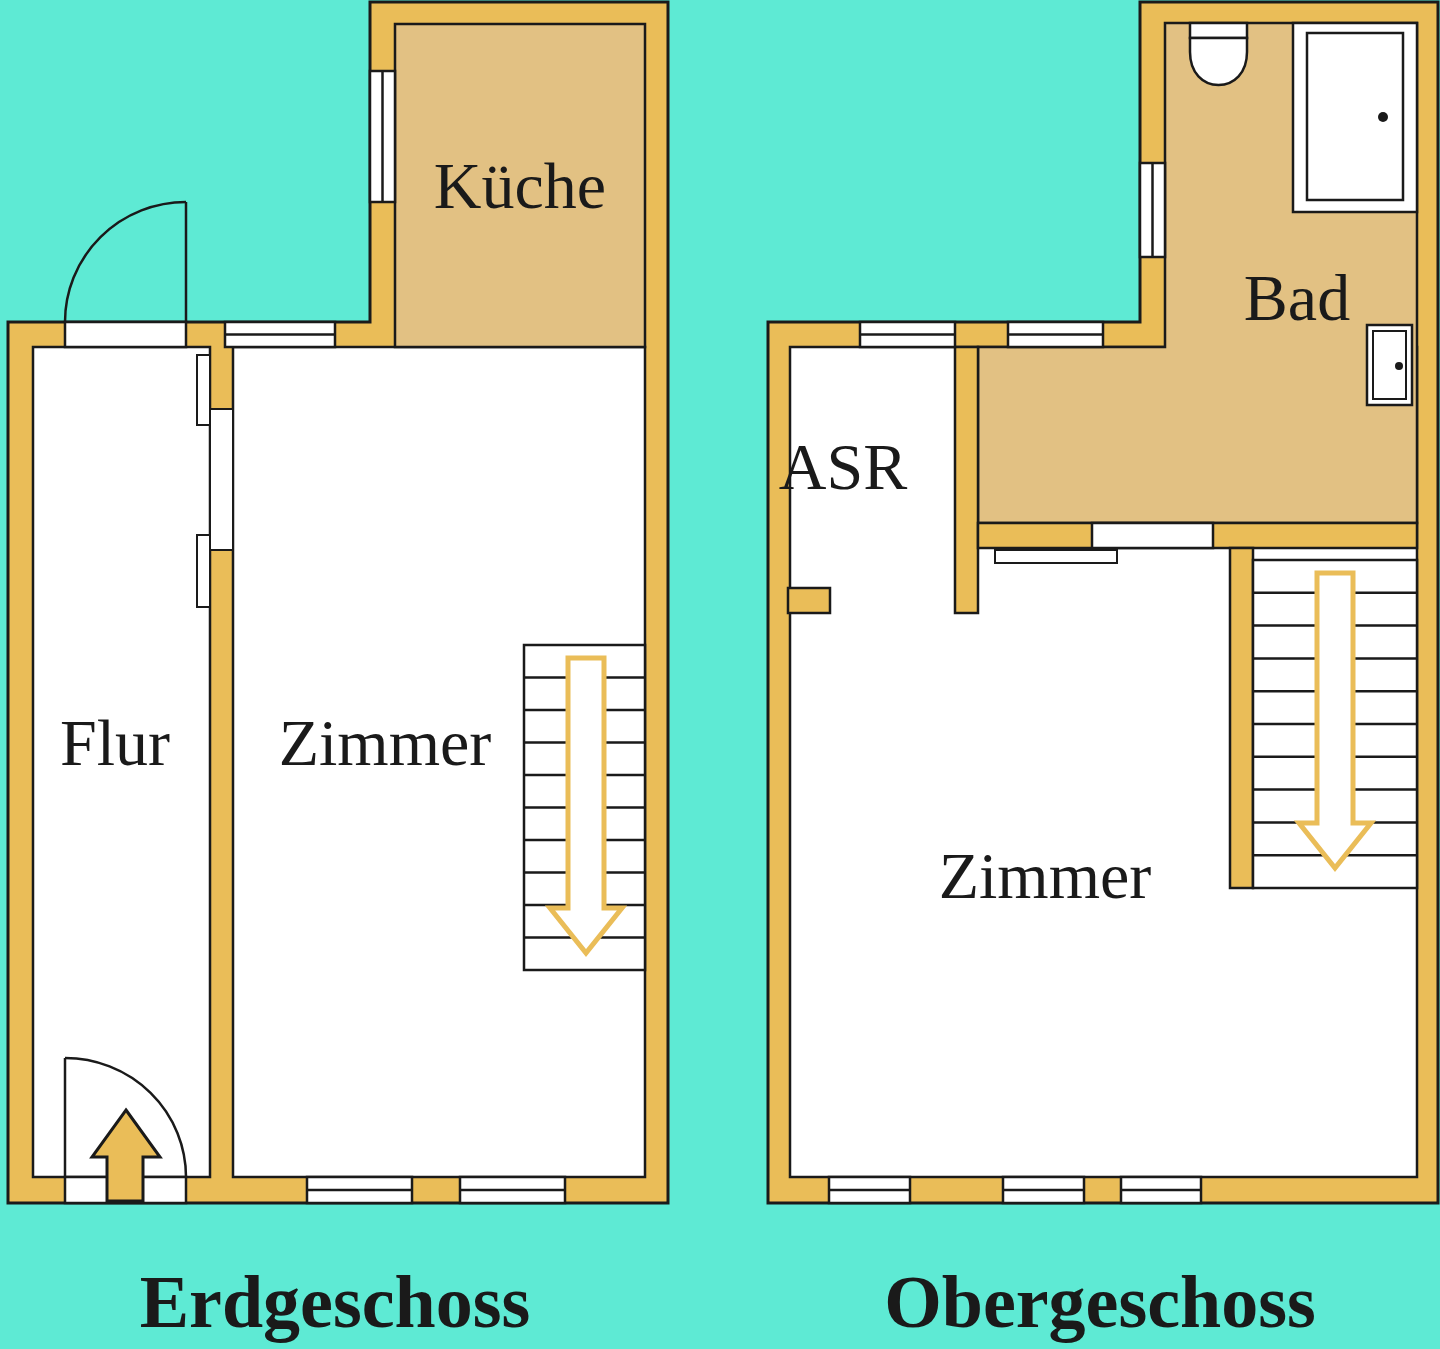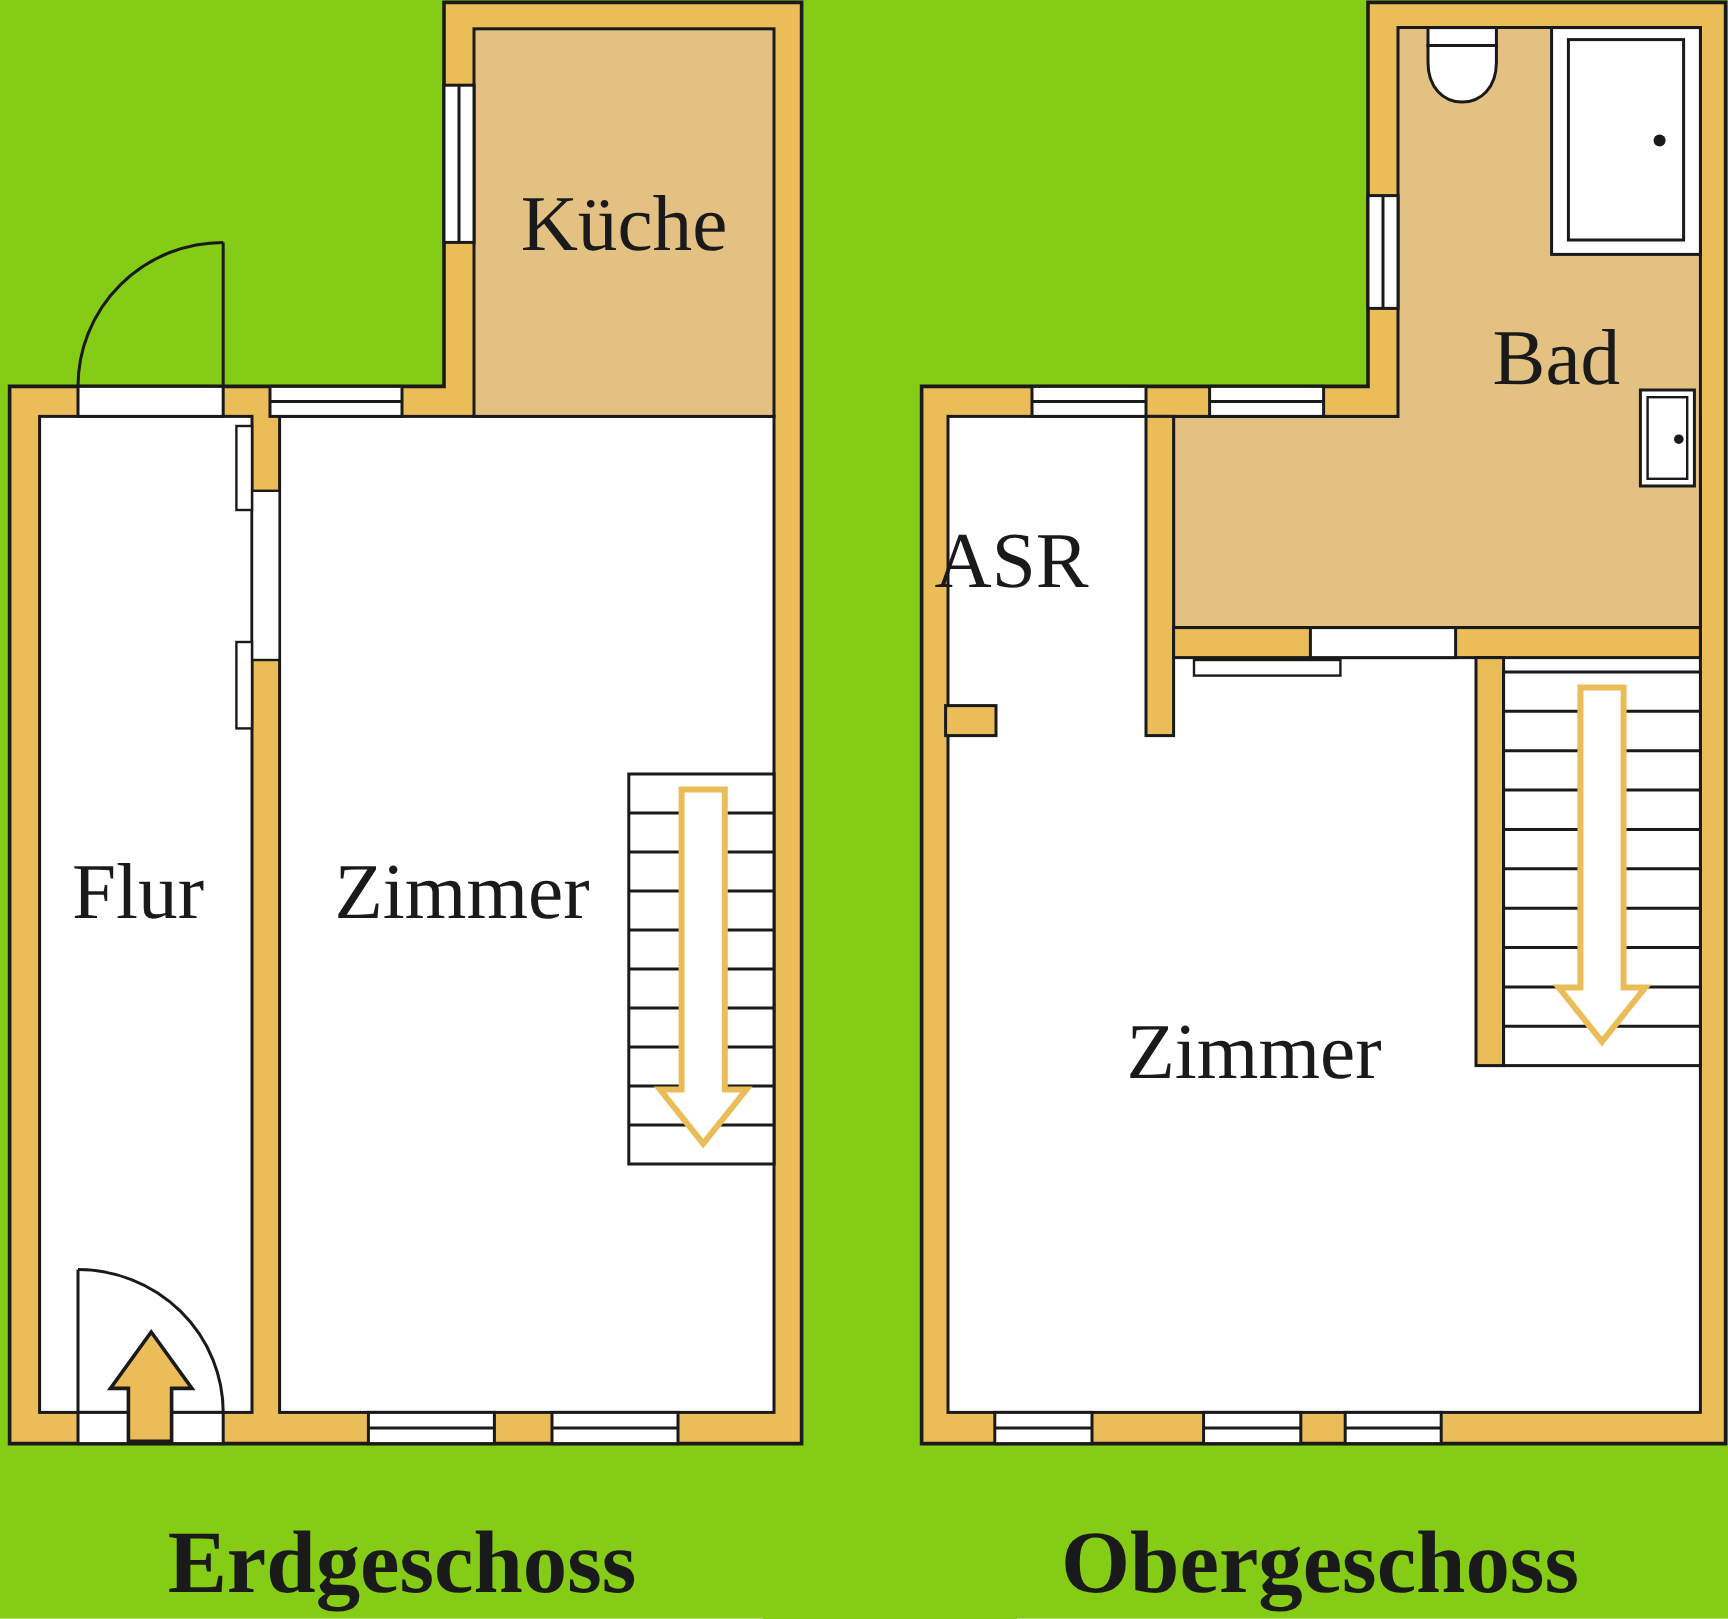--- a/index.html
+++ b/index.html
@@ -1,16 +1,16 @@
 <!DOCTYPE html>
 <html><head>
 <meta charset="utf-8">
 <style>
   html,body{margin:0;padding:0;background:#ffffff;}
-  #canvas{position:relative;width:1440px;height:1349px;background:#84cc16;overflow:hidden;}
+  #canvas{position:relative;width:1440px;height:1349px;background:#5eead4;overflow:hidden;}
   svg{display:block;}
   text{font-family:"Liberation Serif","DejaVu Serif",serif;fill:#1a1a1a;}
   .room-label{font-size:66px;}
   .floor-caption{font-size:74px;font-weight:bold;}
 </style>
 </head>
 <body>
 
 <div id="canvas">
 <svg width="1440" height="1349" viewBox="0 0 1440 1349">

